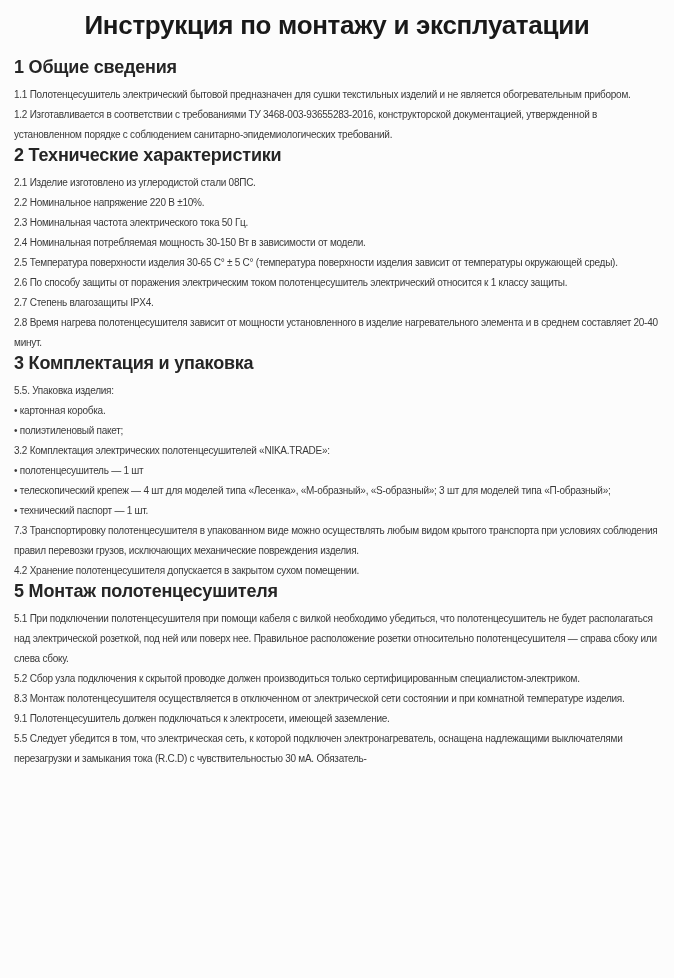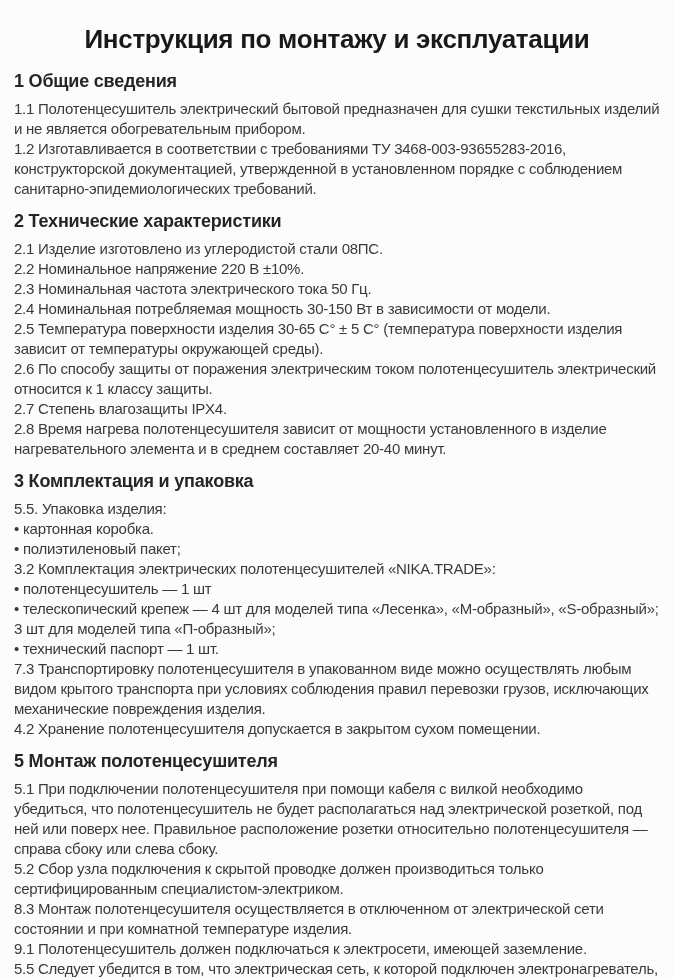--- a/index.html
+++ b/index.html
@@ -11,43 +11,43 @@
     width: 674px;
     height: 978px;
     overflow: hidden;
     font-family: "Liberation Sans", "DejaVu Sans", sans-serif;
     -webkit-font-smoothing: antialiased;
   }
   .page {
     box-sizing: border-box;
     width: 674px;
     height: 978px;
-    padding: 14px 14px;
+    padding: 0 14px;
     overflow: hidden;
   }
   .doc-title {
     margin: 10px 0 16px 0;
     font-size: 26px;
     line-height: 31px;
     font-weight: bold;
     letter-spacing: -0.3px;
     text-align: center;
     color: #191919;
   }
   .section-heading {
-    margin: 12px 0 8px 0;
+    margin: 0 0 8px 0;
     font-size: 18px;
     line-height: 20px;
     font-weight: bold;
     letter-spacing: -0.2px;
     color: #252525;
   }
   .para {
     margin: 0;
-    font-size: 15px;
+    font-size: 10px;
     line-height: 20px;
     letter-spacing: -0.25px;
     color: #3a3a3a;
     text-align: left;
   }
 </style>
 </head>
 <body>
 
 <div class="page">

